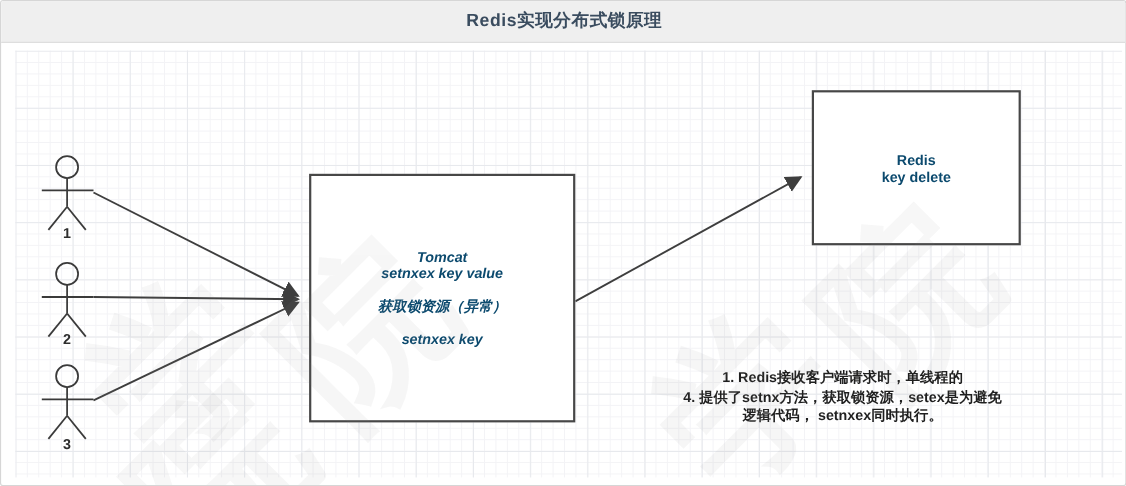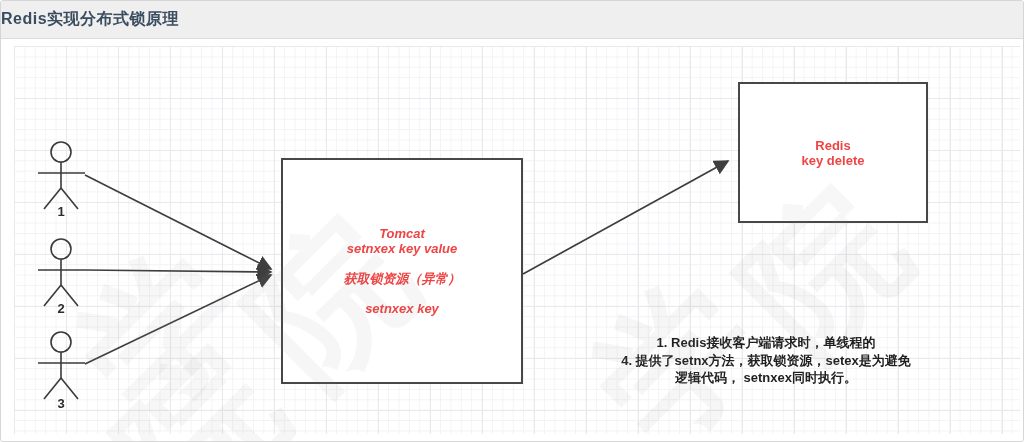--- a/index.html
+++ b/index.html
@@ -9,21 +9,21 @@
   .page {
     position:relative; width:1024px; height:442px;
     background:#ffffff; border:1px solid #d6d6d6; border-radius:3px;
     overflow:hidden;
   }
 
   
   .header {
     position:absolute; left:0; top:0; width:1024px; height:38px;
     background:#efefef; border-bottom:1px solid #dcdcdc;
-    display:flex; align-items:center; 
+    display:flex; align-items:center; justify-content:center;
   }
   .header .title {
     font-size:16px; font-weight:bold; color:#3a4c5f; letter-spacing:.5px;
   }
 
   
   .grid {
     position:absolute; left:13px; top:45px; width:1006px; height:388px;
     background-color:#ffffff;
     background-image:
@@ -43,21 +43,21 @@
     font-size:13px; font-weight:bold; color:#2d2d2d;
   }
   .actor-label.a1 { left:48px; top:203px; }
   .actor-label.a2 { left:48px; top:300px; }
   .actor-label.a3 { left:48px; top:395px; }
 
   
   .box {
     position:absolute; background:#ffffff; border:2px solid #474747;
     display:flex; flex-direction:column; align-items:center; justify-content:center;
-    text-align:center; color:#ef4444; font-weight:bold; font-size:13px;
+    text-align:center; color:#0c4a6e; font-weight:bold; font-size:13px;
   }
   .box-tomcat { left:280px; top:157px; width:242px; height:226px; line-height:15px;font-style:italic; }
   .box-tomcat .gap { margin-top:15px; }
   .box-redis  { left:737px; top:81px;  width:190px; height:141px; line-height:15px; }
 
   
   .notes {
     position:absolute; left:592px; top:333px; width:346px;
     text-align:center; font-size:13px; font-weight:bold;
     color:#1f1f1f; line-height:17.5px;

